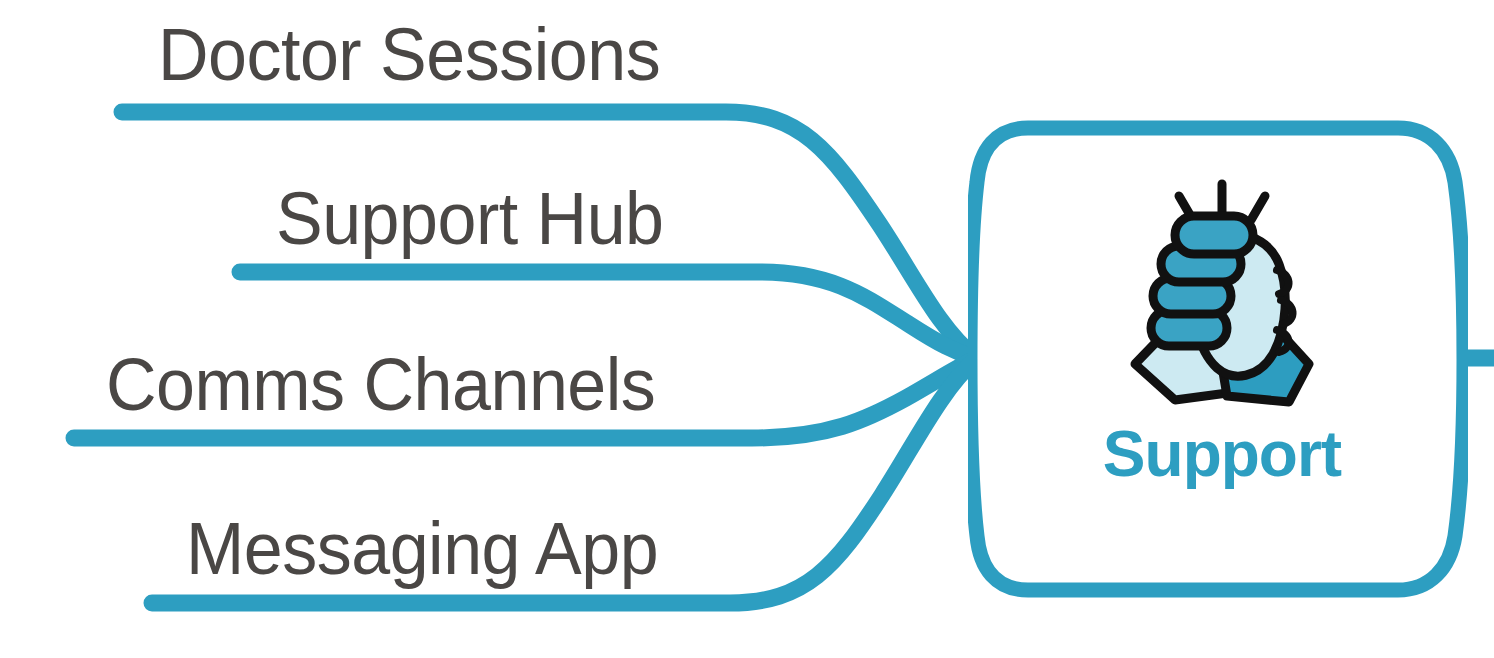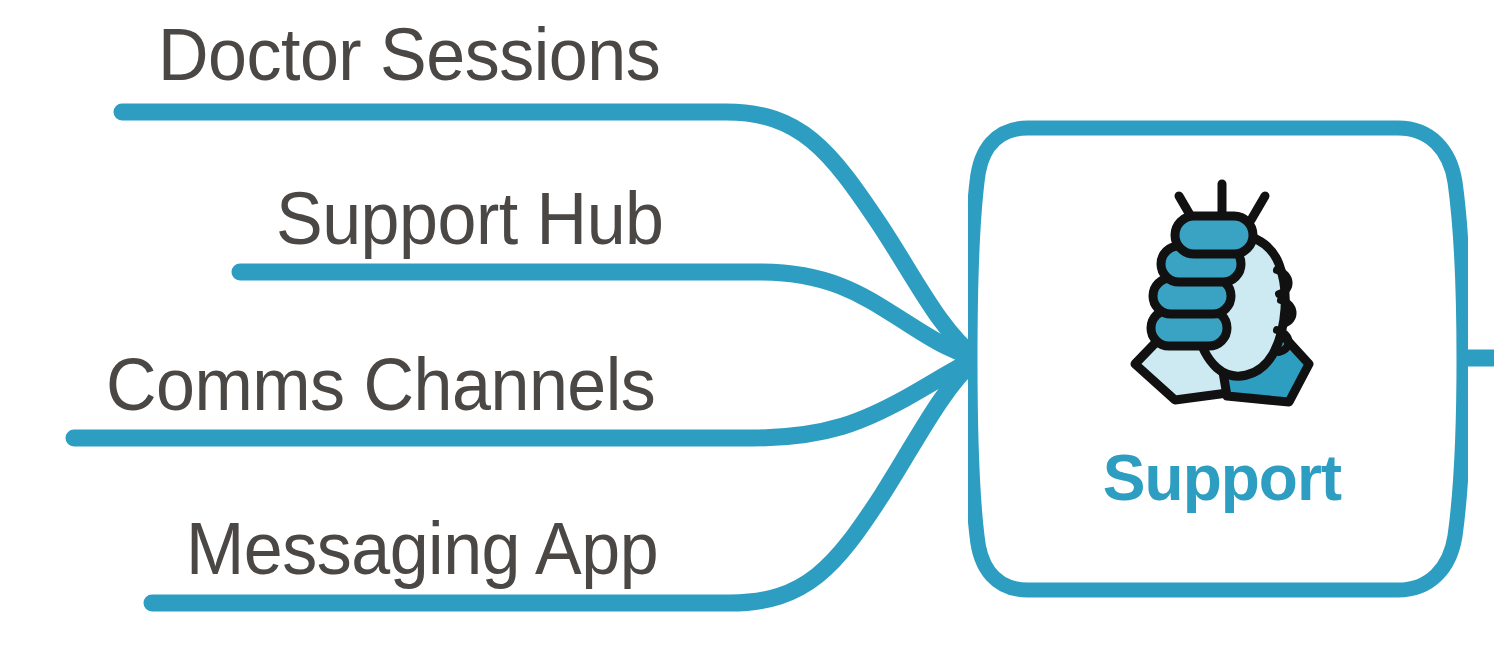--- a/index.html
+++ b/index.html
@@ -68,21 +68,21 @@
     flex-direction: column;
     align-items: center;
     justify-content: flex-start;
   }
   #node-icon {
     width: 210px;
     height: 230px;
     margin-top: 18px;
   }
   #node-title {
-    margin-top: 38px;
+    margin-top: 14px;
     color: #2d9ec1;
     font-family: "Liberation Sans", sans-serif;
     font-weight: 700;
     font-size: 64px;
     line-height: 1;
     letter-spacing: -1px;
     white-space: nowrap;
   }
 </style>
 </head>

